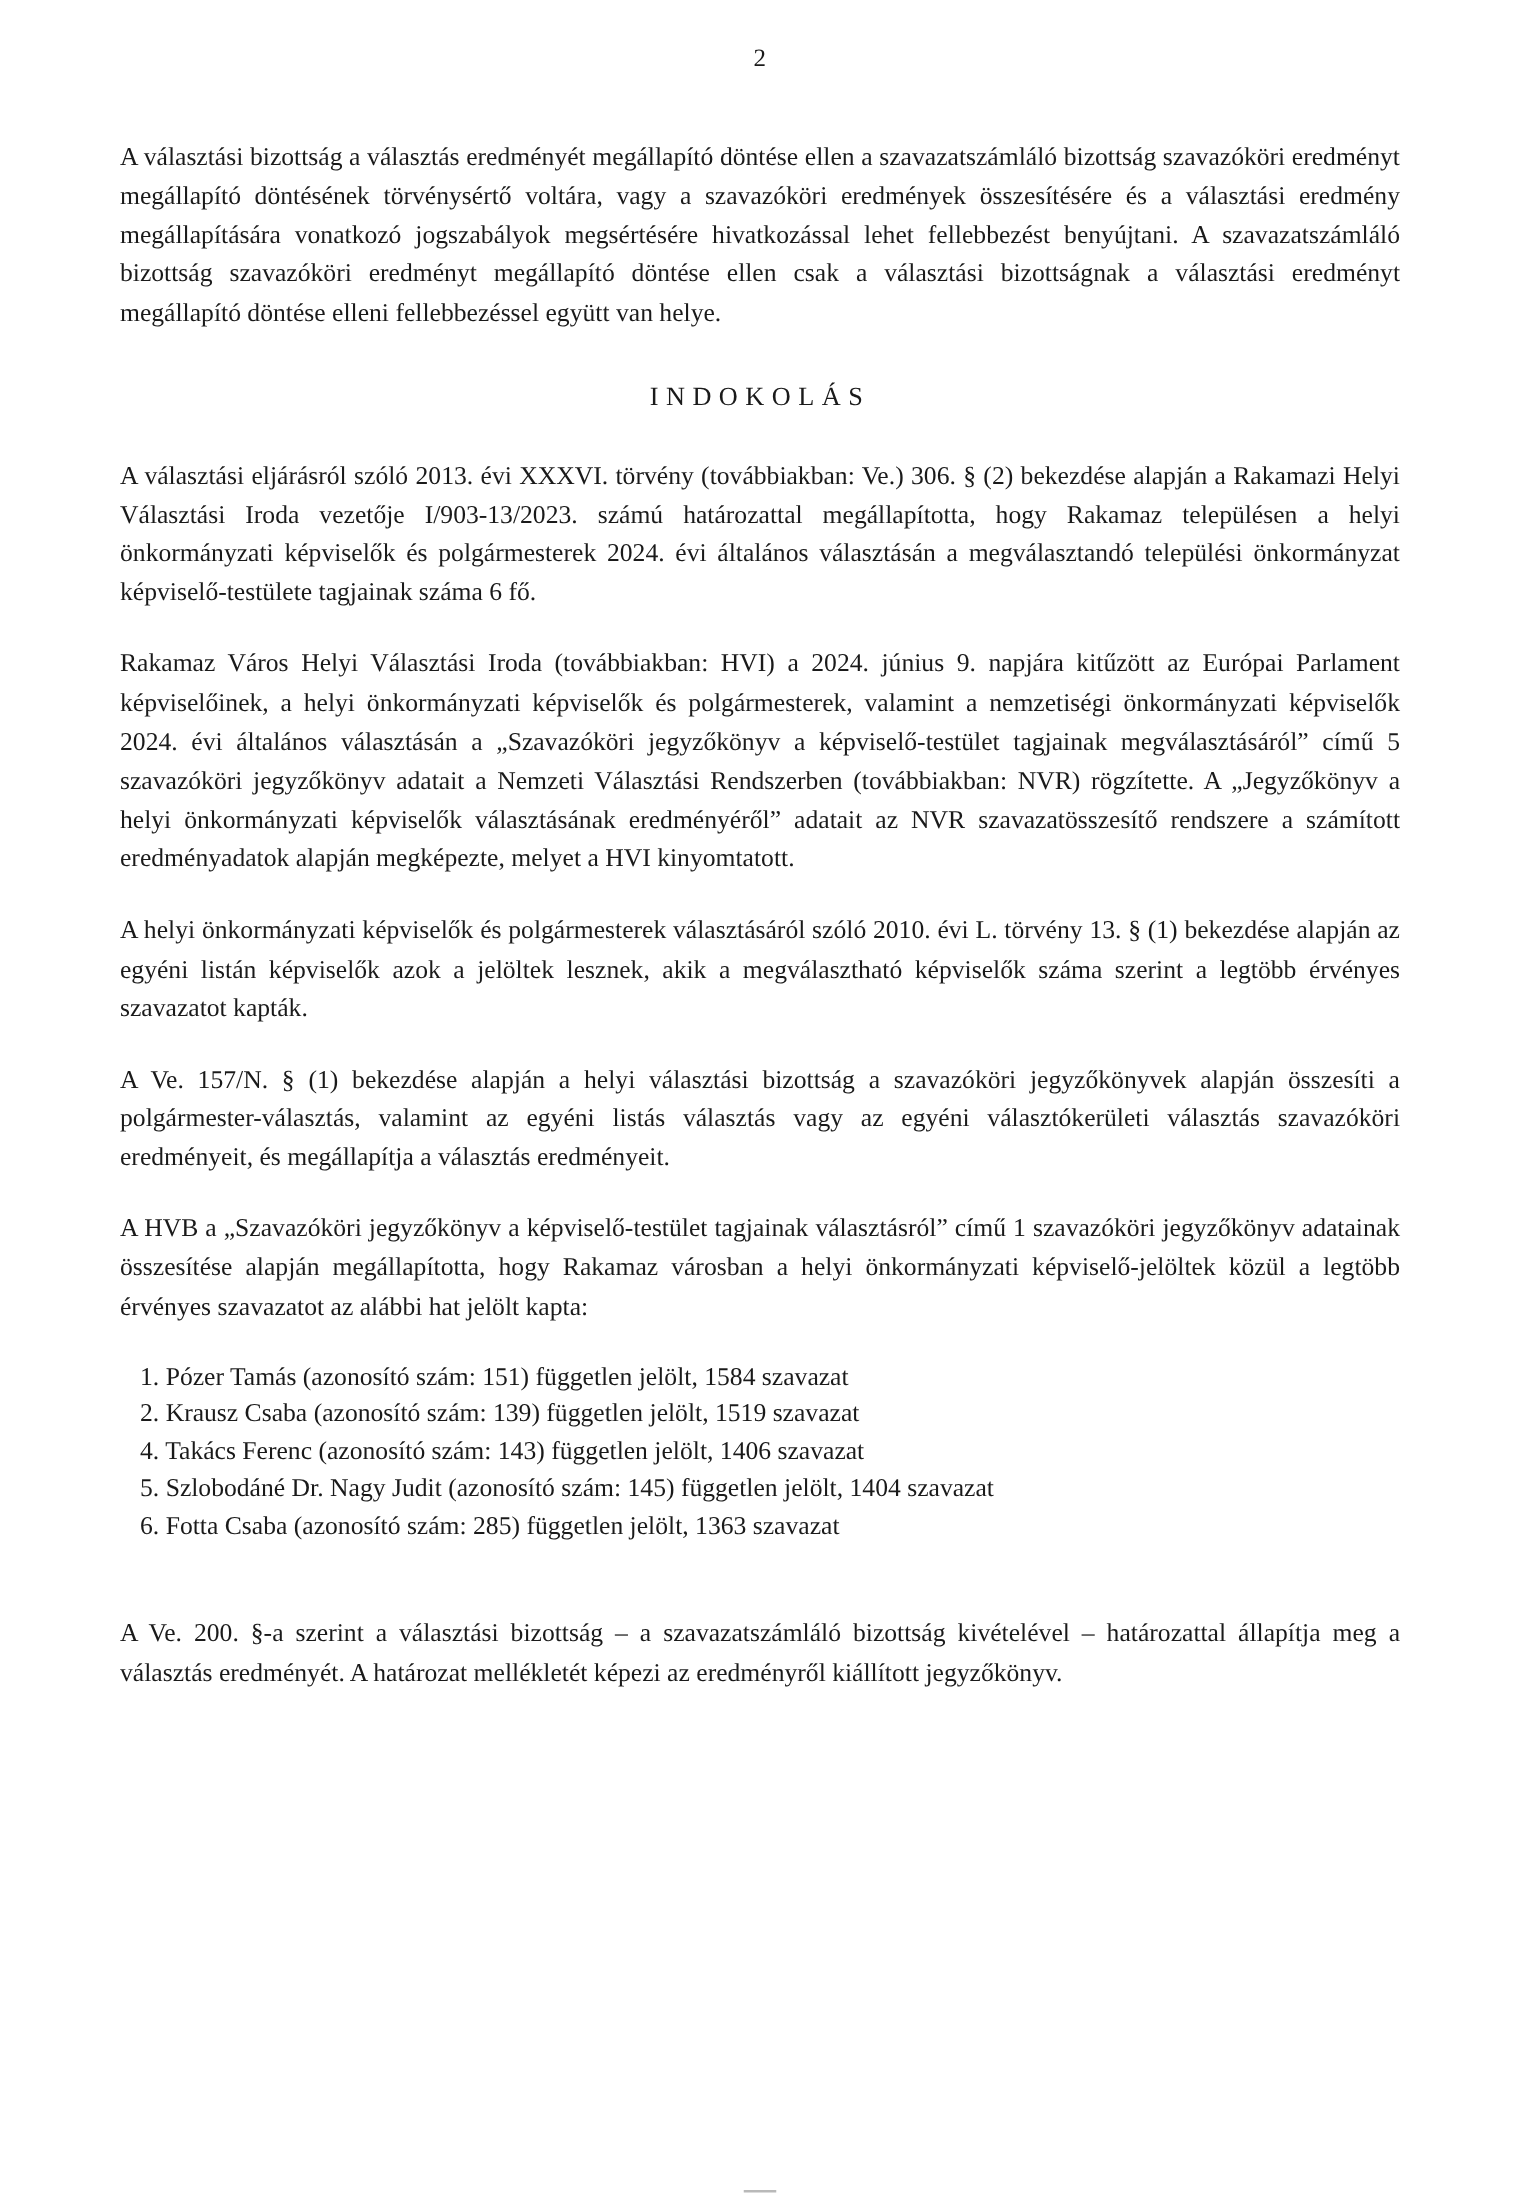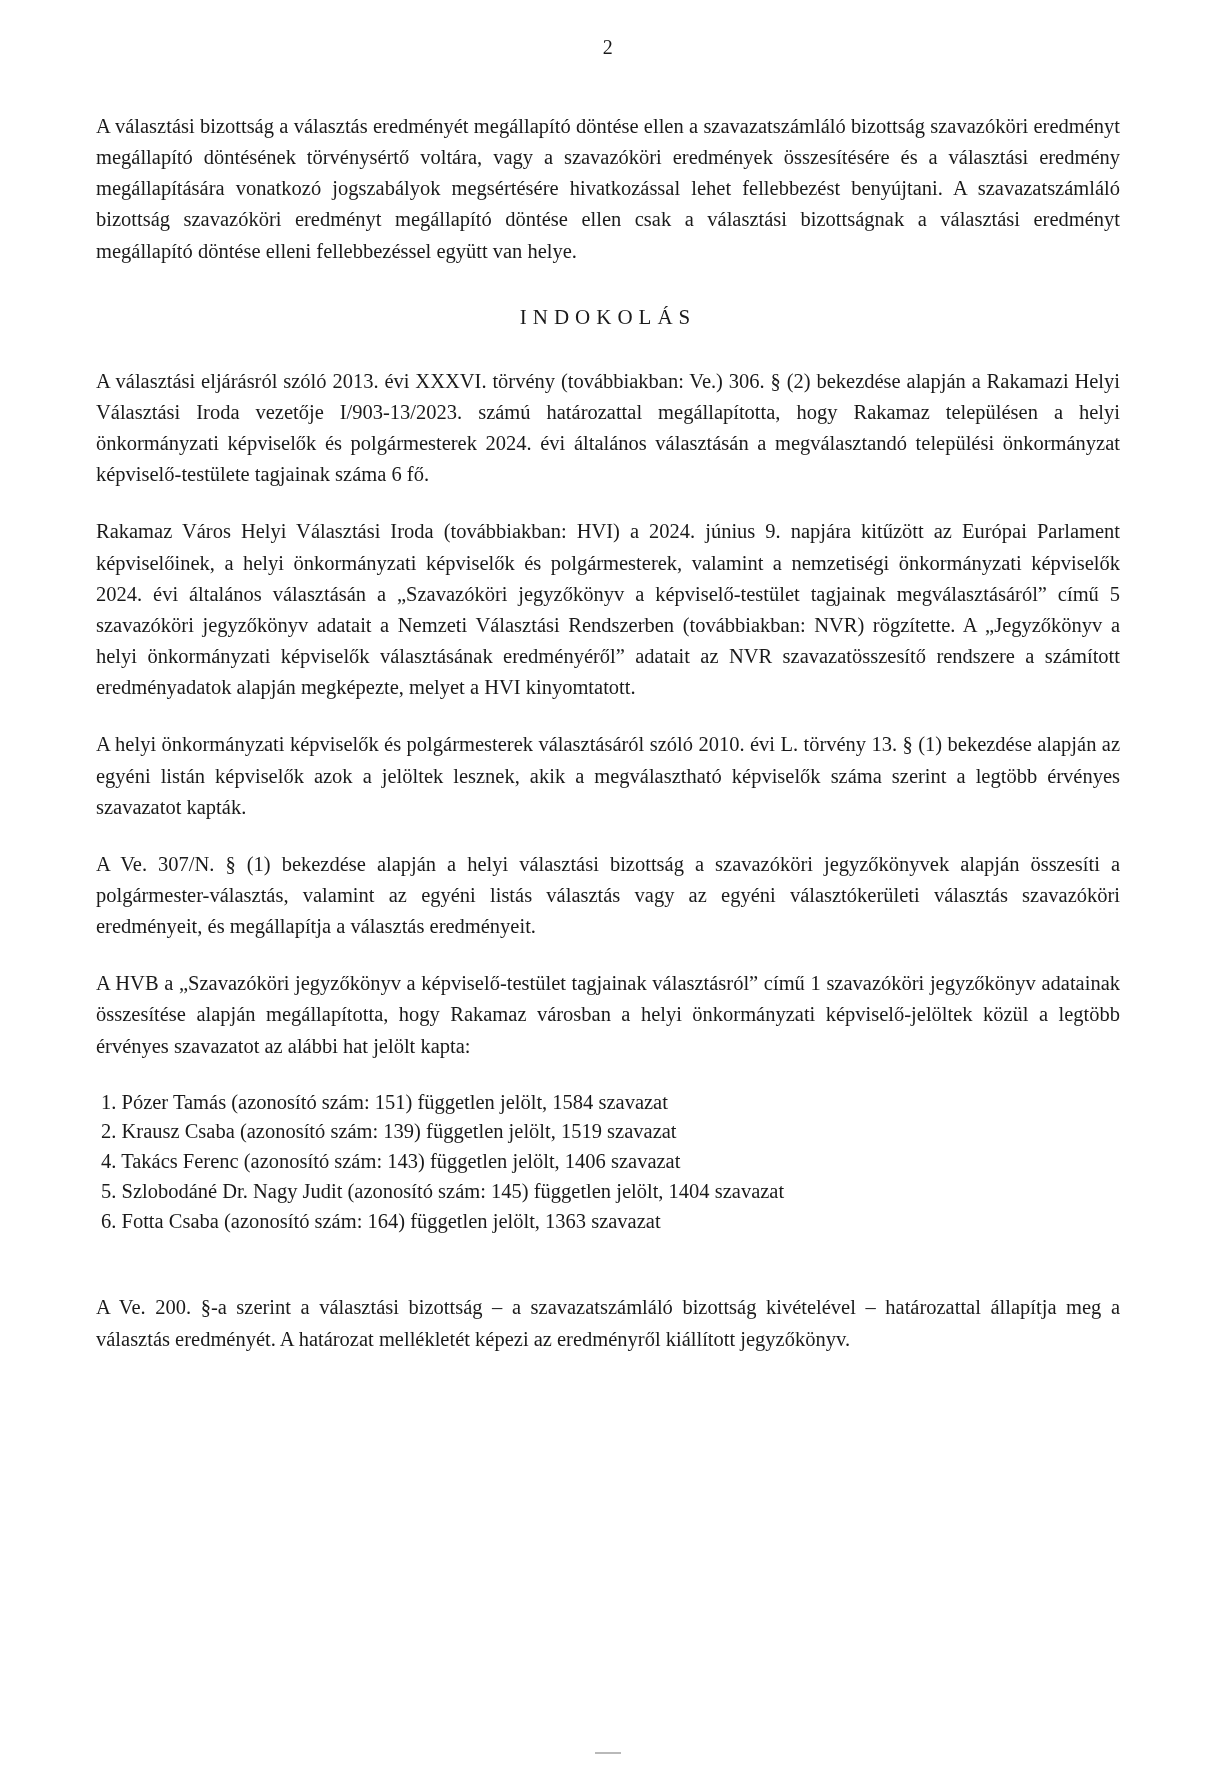--- a/index.html
+++ b/index.html
@@ -39,21 +39,21 @@
   }
   .section-title {
     text-align: center;
     font-size: 21px;
     letter-spacing: 6px;
     margin: 16px 0 36px 0;
     font-weight: normal;
   }
   ul.candidates {
     list-style: none;
-    margin: 0 0 26px 5px;
+    margin: 0 0 26px 16px;
     padding: 0;
   }
   ul.candidates li {
     font-size: 20.5px;
     line-height: 1.45;
     text-align: left;
     margin: 0;
   }
   .spacer {
     height: 30px;
@@ -79,30 +79,30 @@
 
   <h2 class="section-title">INDOKOLÁS</h2>
 
   <p class="body">A választási eljárásról szóló 2013. évi XXXVI. törvény (továbbiakban: Ve.) 306. § (2) bekezdése alapján a Rakamazi Helyi Választási Iroda vezetője I/903-13/2023. számú határozattal megállapította, hogy Rakamaz településen a helyi önkormányzati képviselők és polgármesterek 2024. évi általános választásán a megválasztandó települési önkormányzat képviselő-testülete tagjainak száma 6 fő.</p>
 
   <p class="body">Rakamaz Város Helyi Választási Iroda (továbbiakban: HVI) a 2024. június 9. napjára kitűzött az Európai Parlament képviselőinek, a helyi önkormányzati képviselők és polgármesterek, valamint a nemzetiségi önkormányzati képviselők 2024. évi általános választásán a „Szavazóköri jegyzőkönyv a képviselő-testület tagjainak megválasztásáról” című 5 szavazóköri jegyzőkönyv adatait a Nemzeti Választási Rendszerben (továbbiakban: NVR) rögzítette. A „Jegyzőkönyv a helyi önkormányzati képviselők választásának eredményéről” adatait az NVR szavazatösszesítő rendszere a számított eredményadatok alapján megképezte, melyet a HVI kinyomtatott.</p>
 
 
   <p class="body">A helyi önkormányzati képviselők és polgármesterek választásáról szóló 2010. évi L. törvény 13. § (1) bekezdése alapján az egyéni listán képviselők azok a jelöltek lesznek, akik a megválasztható képviselők száma szerint a legtöbb érvényes szavazatot kapták.</p>
 
-  <p class="body">A Ve. 307/N. § (1) bekezdése alapján a helyi választási bizottság a szavazóköri jegyzőkönyvek alapján összesíti a polgármester-választás, valamint az egyéni listás választás vagy az egyéni választókerületi választás szavazóköri eredményeit, és megállapítja a választás eredményeit.</p>
+  <p class="body">A Ve. 157/N. § (1) bekezdése alapján a helyi választási bizottság a szavazóköri jegyzőkönyvek alapján összesíti a polgármester-választás, valamint az egyéni listás választás vagy az egyéni választókerületi választás szavazóköri eredményeit, és megállapítja a választás eredményeit.</p>
 
   <p class="body">A HVB a „Szavazóköri jegyzőkönyv a képviselő-testület tagjainak választásról” című 1 szavazóköri jegyzőkönyv adatainak összesítése alapján megállapította, hogy Rakamaz városban a helyi önkormányzati képviselő-jelöltek közül a legtöbb érvényes szavazatot az alábbi hat jelölt kapta:</p>
 
   <ul class="candidates">
     <li>1. Pózer Tamás (azonosító szám: 151) független jelölt, 1584 szavazat</li>
     <li>2. Krausz Csaba (azonosító szám: 139) független jelölt, 1519 szavazat</li>
     <li>4. Takács Ferenc (azonosító szám: 143) független jelölt, 1406 szavazat</li>
     <li>5. Szlobodáné Dr. Nagy Judit (azonosító szám: 145) független jelölt, 1404 szavazat</li>
-    <li>6. Fotta Csaba (azonosító szám: 164) független jelölt, 1363 szavazat</li>
+    <li>6. Fotta Csaba (azonosító szám: 285) független jelölt, 1363 szavazat</li>
   </ul>
 
   <div class="spacer"></div>
 
   <p class="body">A Ve. 200. §-a szerint a választási bizottság – a szavazatszámláló bizottság kivételével – határozattal állapítja meg a választás eredményét. A határozat mellékletét képezi az eredményről kiállított jegyzőkönyv.</p>
 
   <div class="bottom-mark"></div>
 
 </div>
 

